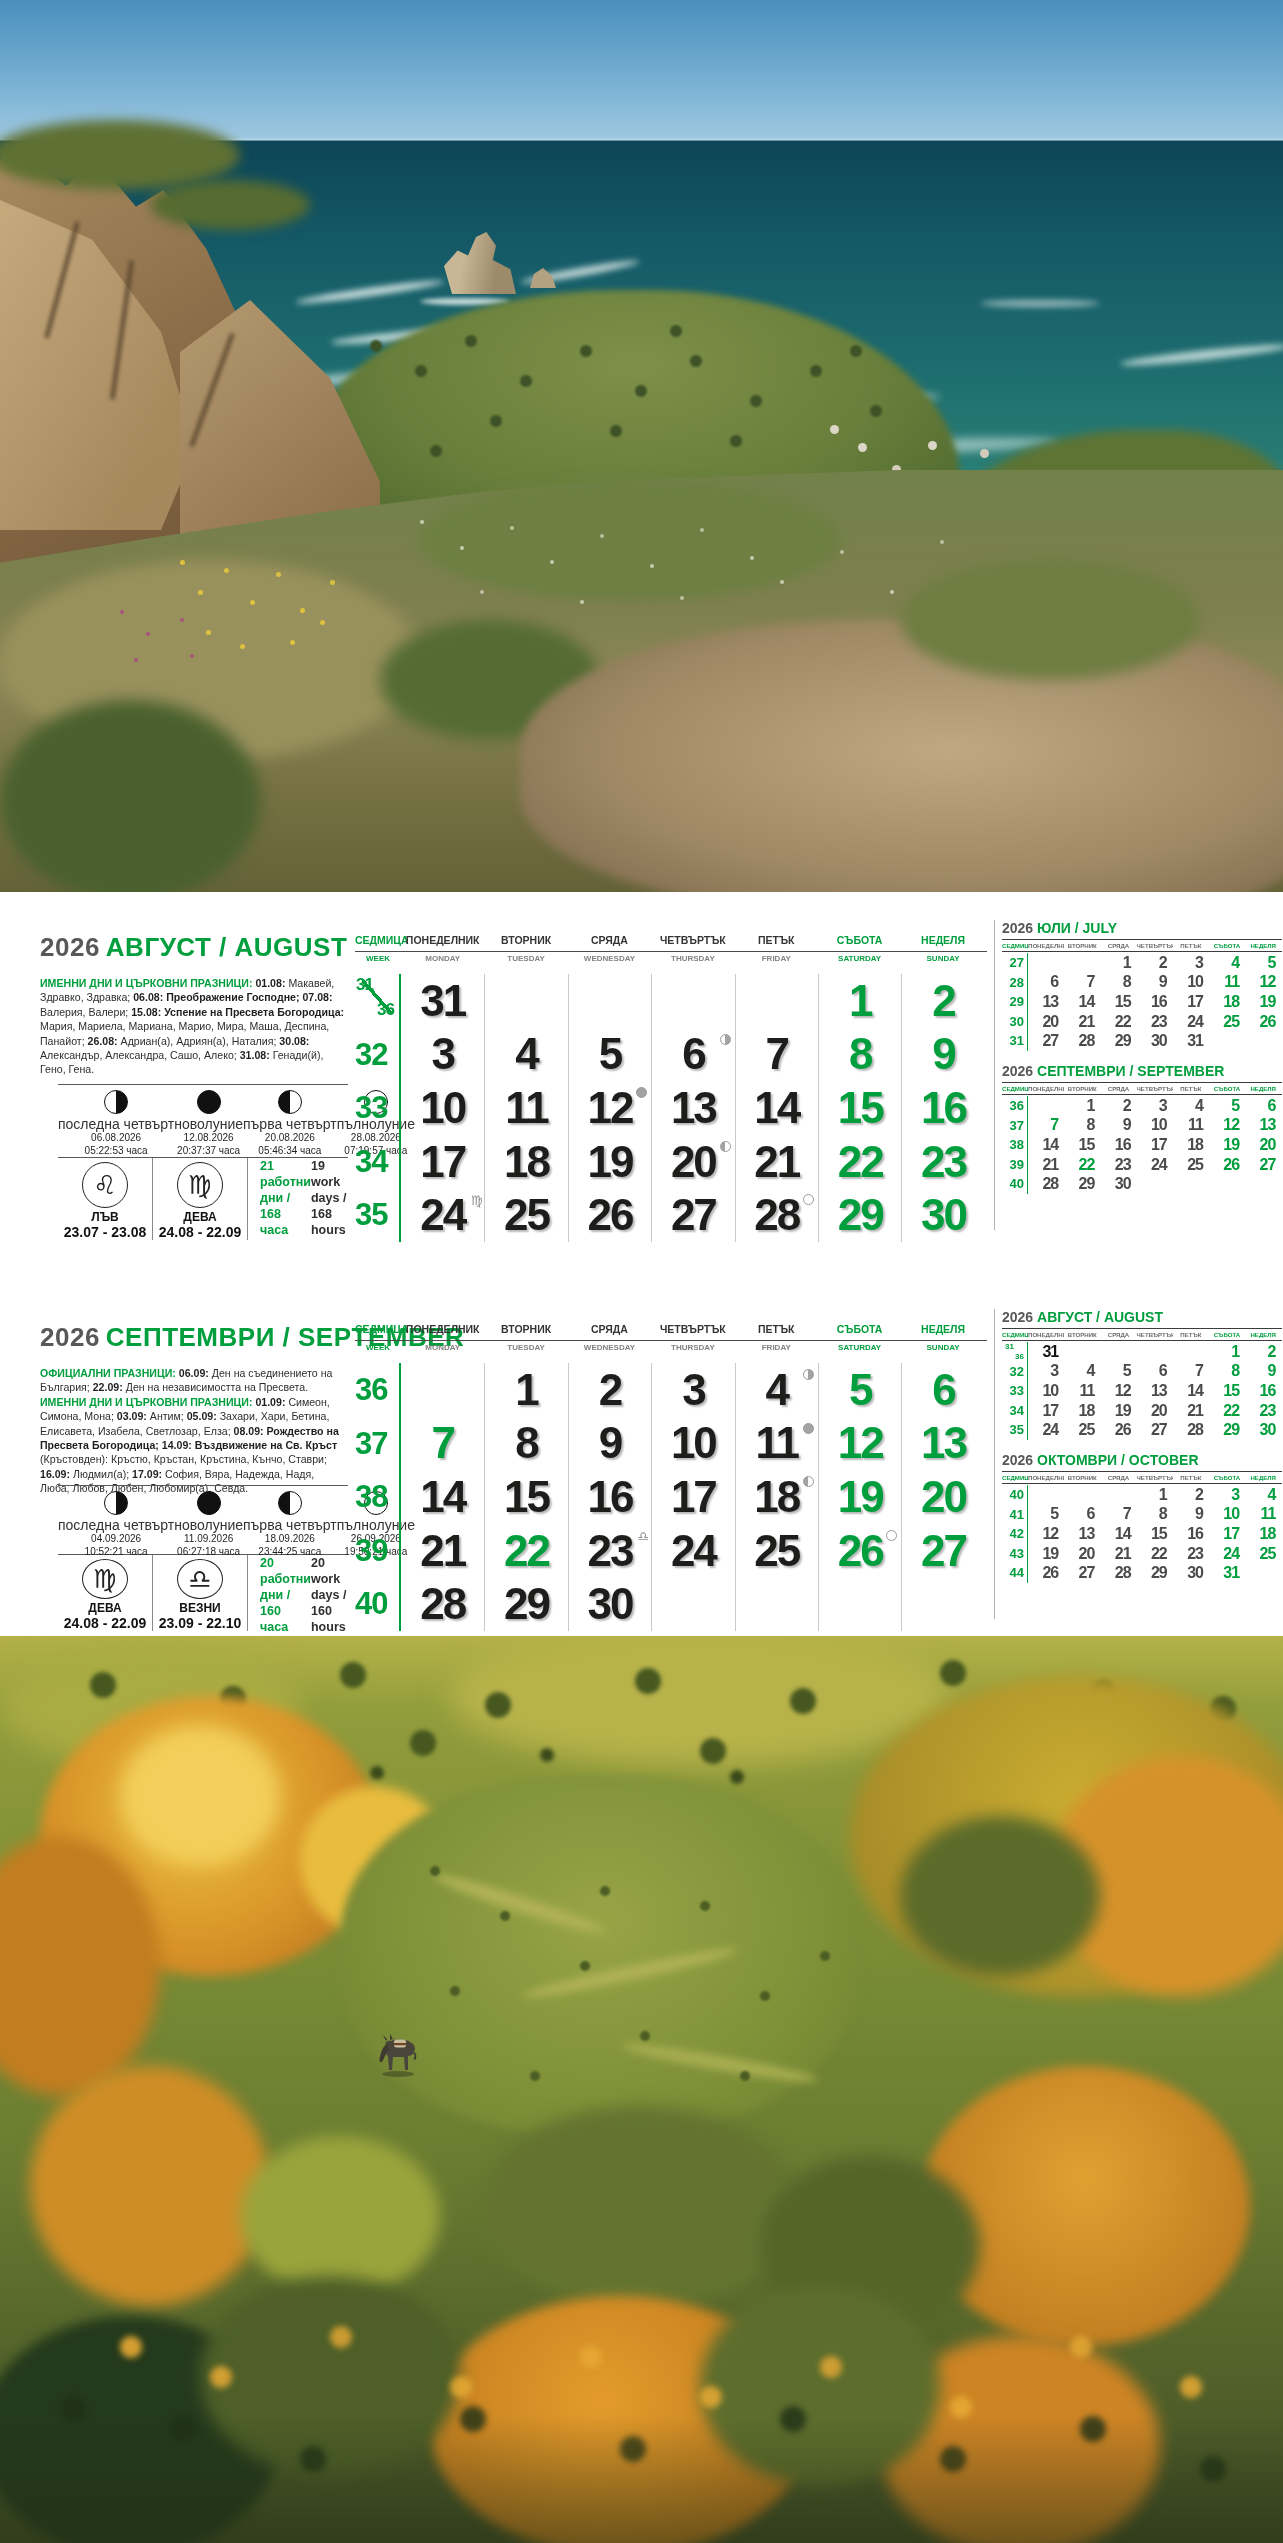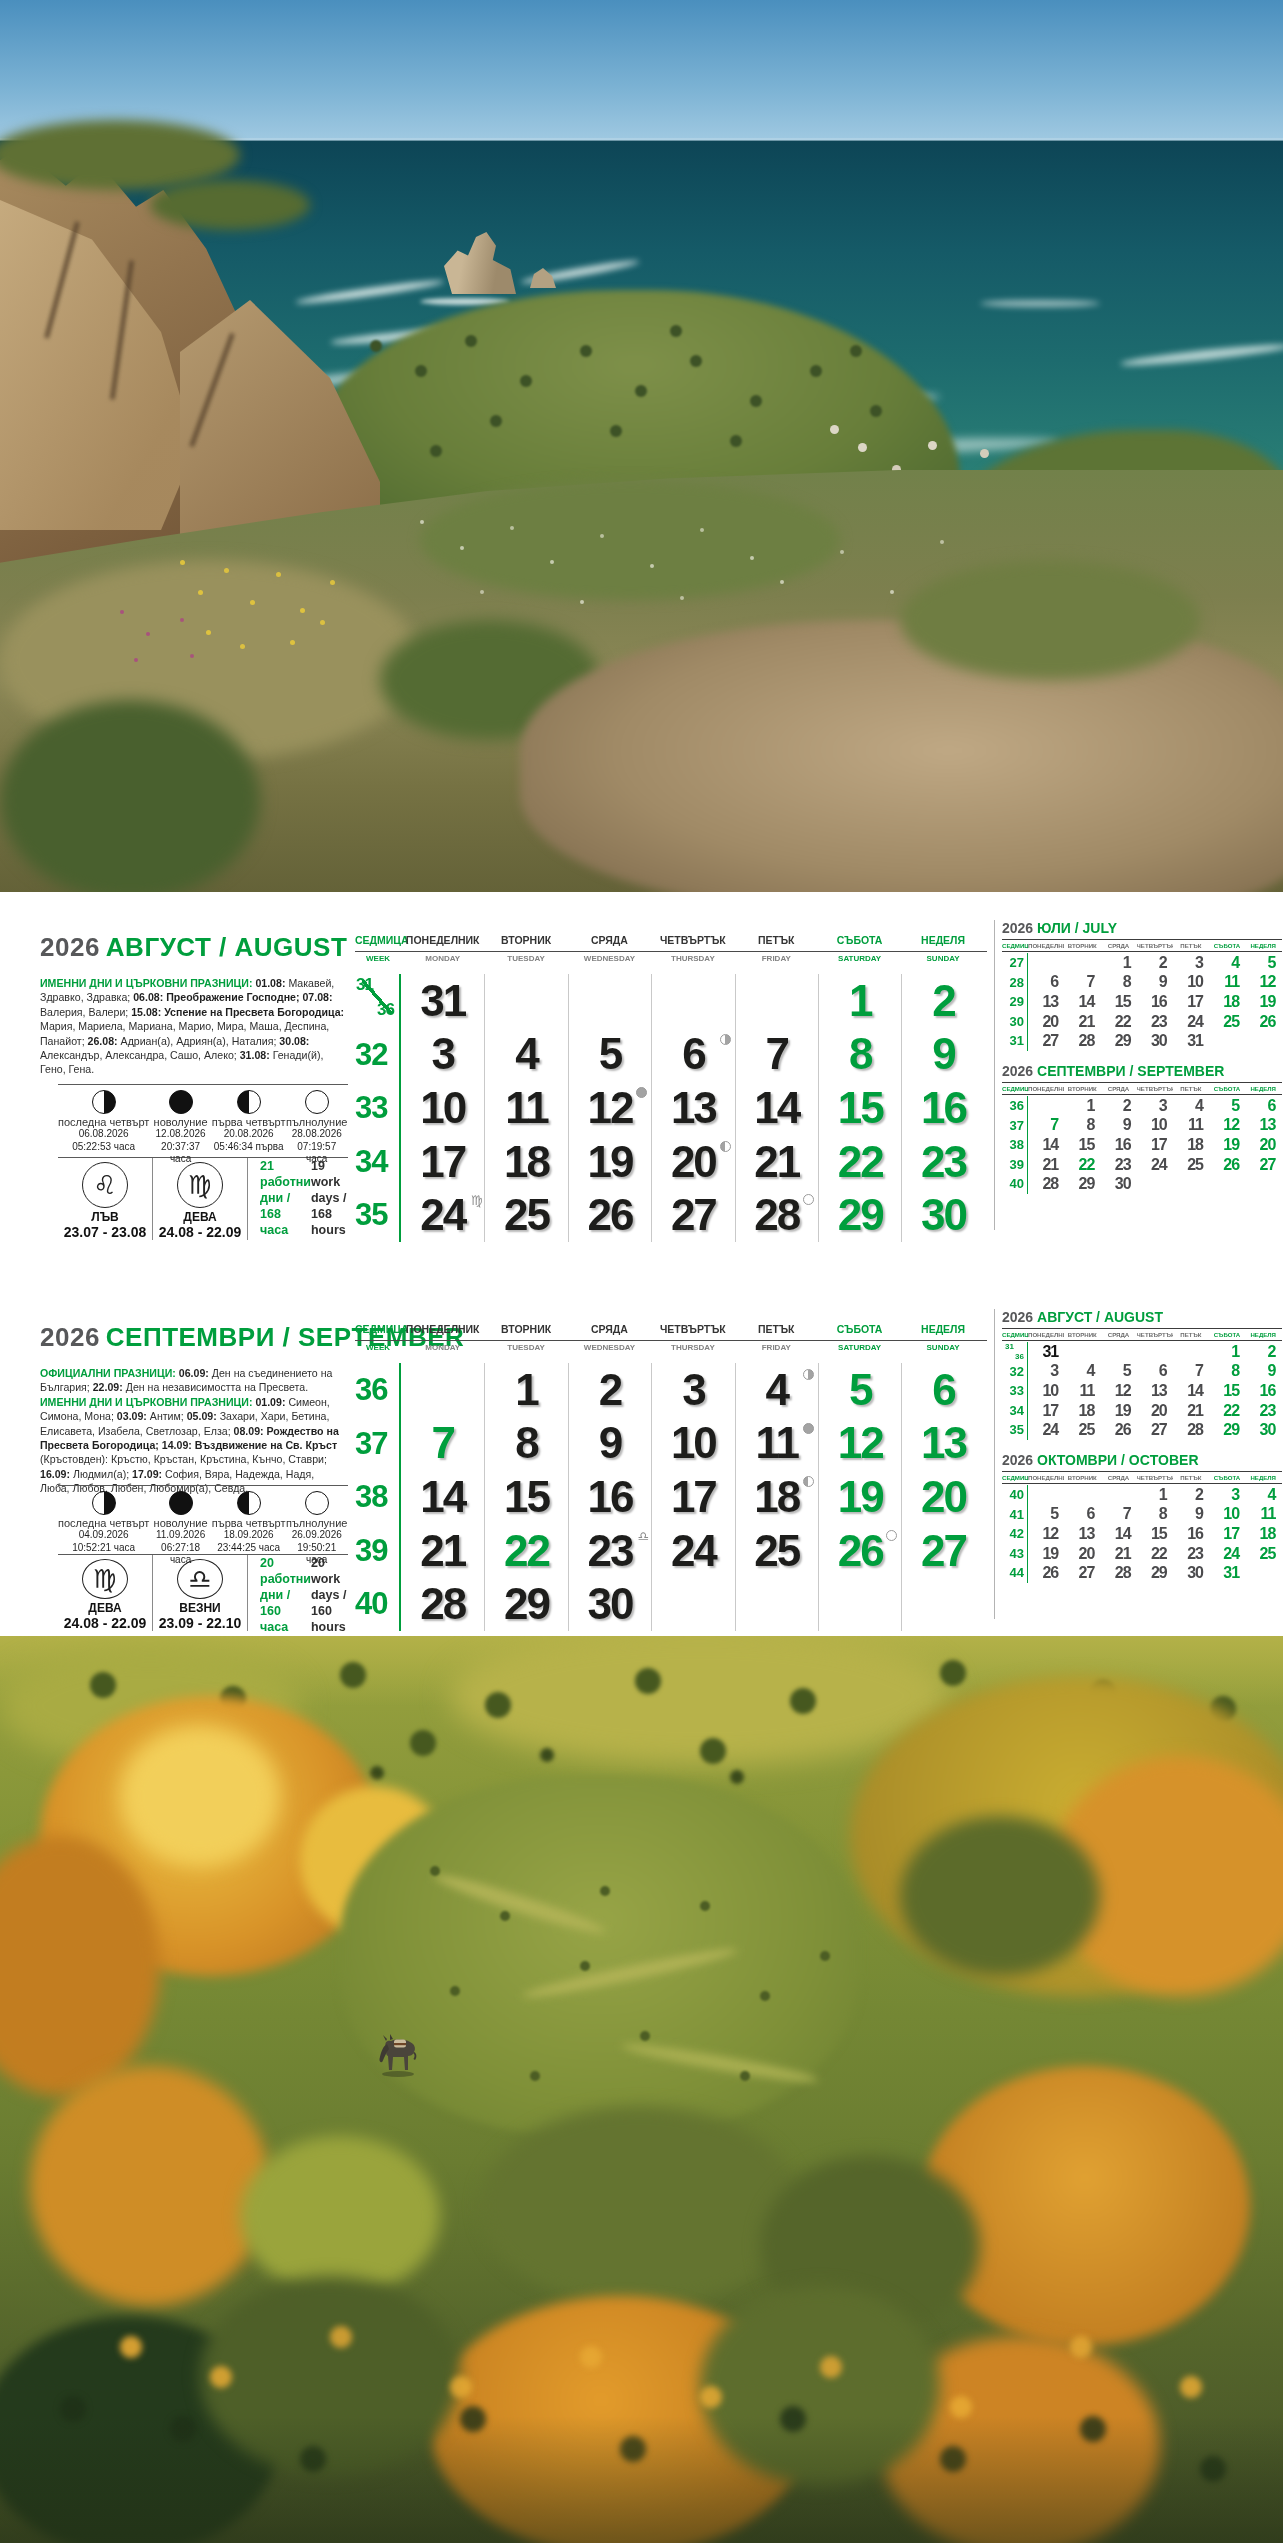--- a/index.html
+++ b/index.html
@@ -32,21 +32,21 @@
   .moon-ic.big{width:24px;height:24px;margin:1px auto 2px;border:1.5px solid #111;}
   .mi-last-quarter{background:linear-gradient(90deg,#fff 50%,#111 50%);}
   .mi-new{background:#111;}
   .mi-first-quarter{background:linear-gradient(90deg,#111 50%,#fff 50%);}
   .mi-full{background:#fff;}
   .moon-ic.sm{position:absolute;top:6px;right:4px;width:11px;height:11px;border:1px solid #9a9a9a;}
   .moon-ic.sm.mi-last-quarter{background:linear-gradient(90deg,#fff 50%,#a3a3a3 50%);}
   .moon-ic.sm.mi-new{background:#a3a3a3;}
   .moon-ic.sm.mi-first-quarter{background:linear-gradient(90deg,#a3a3a3 50%,#fff 50%);}
   .moon-ic.sm.mi-full{background:#fff;}
-  .moon-lb{font-size:11px;color:#333;white-space:nowrap;}
+  .moon-lb{font-size:14px;color:#333;white-space:nowrap;}
   .moon-dt{font-size:10px;color:#1f1f1f;line-height:12.5px;}
   .zodiac-row{position:absolute;top:266px;left:18px;width:290px;height:82px;display:flex;}
   #panel-sep .zodiac-row{top:309px;height:76px;}
   .z-wrap{display:flex;}
   .z-cell{width:95px;box-sizing:border-box;border-right:1px solid #8a8a8a;display:flex;flex-direction:column;align-items:center;padding-top:4px;}
   .z-circle{width:44px;height:44px;border:1.5px solid #222;border-radius:50%;display:flex;align-items:center;justify-content:center;
     font-size:26px;color:#222;font-family:"DejaVu Sans",sans-serif;}
   .z-name{font-size:12px;font-weight:bold;color:#111;margin-top:2px;}
   .z-range{font-size:14px;font-weight:bold;color:#111;}
   .workdays{flex:1;display:flex;flex-direction:row;justify-content:flex-end;padding:0 0 14px 12px;}
@@ -163,21 +163,21 @@
           <div class="moon-cell">
             <div class="moon-ic big mi-new"></div>
             <div class="moon-lb">новолуние</div>
             <div class="moon-dt">12.08.2026</div>
             <div class="moon-dt">20:37:37 часа</div>
           </div>
           <div class="moon-cell">
             <div class="moon-ic big mi-first-quarter"></div>
             <div class="moon-lb">първа четвърт</div>
             <div class="moon-dt">20.08.2026</div>
-            <div class="moon-dt">05:46:34 първа</div>
+            <div class="moon-dt">05:46:34 часа</div>
           </div>
           <div class="moon-cell">
             <div class="moon-ic big mi-full"></div>
             <div class="moon-lb">пълнолуние</div>
             <div class="moon-dt">28.08.2026</div>
             <div class="moon-dt">07:19:57 часа</div>
           </div>
         </div>
       <div class="zodiac-row">
         <div class="z-wrap">

